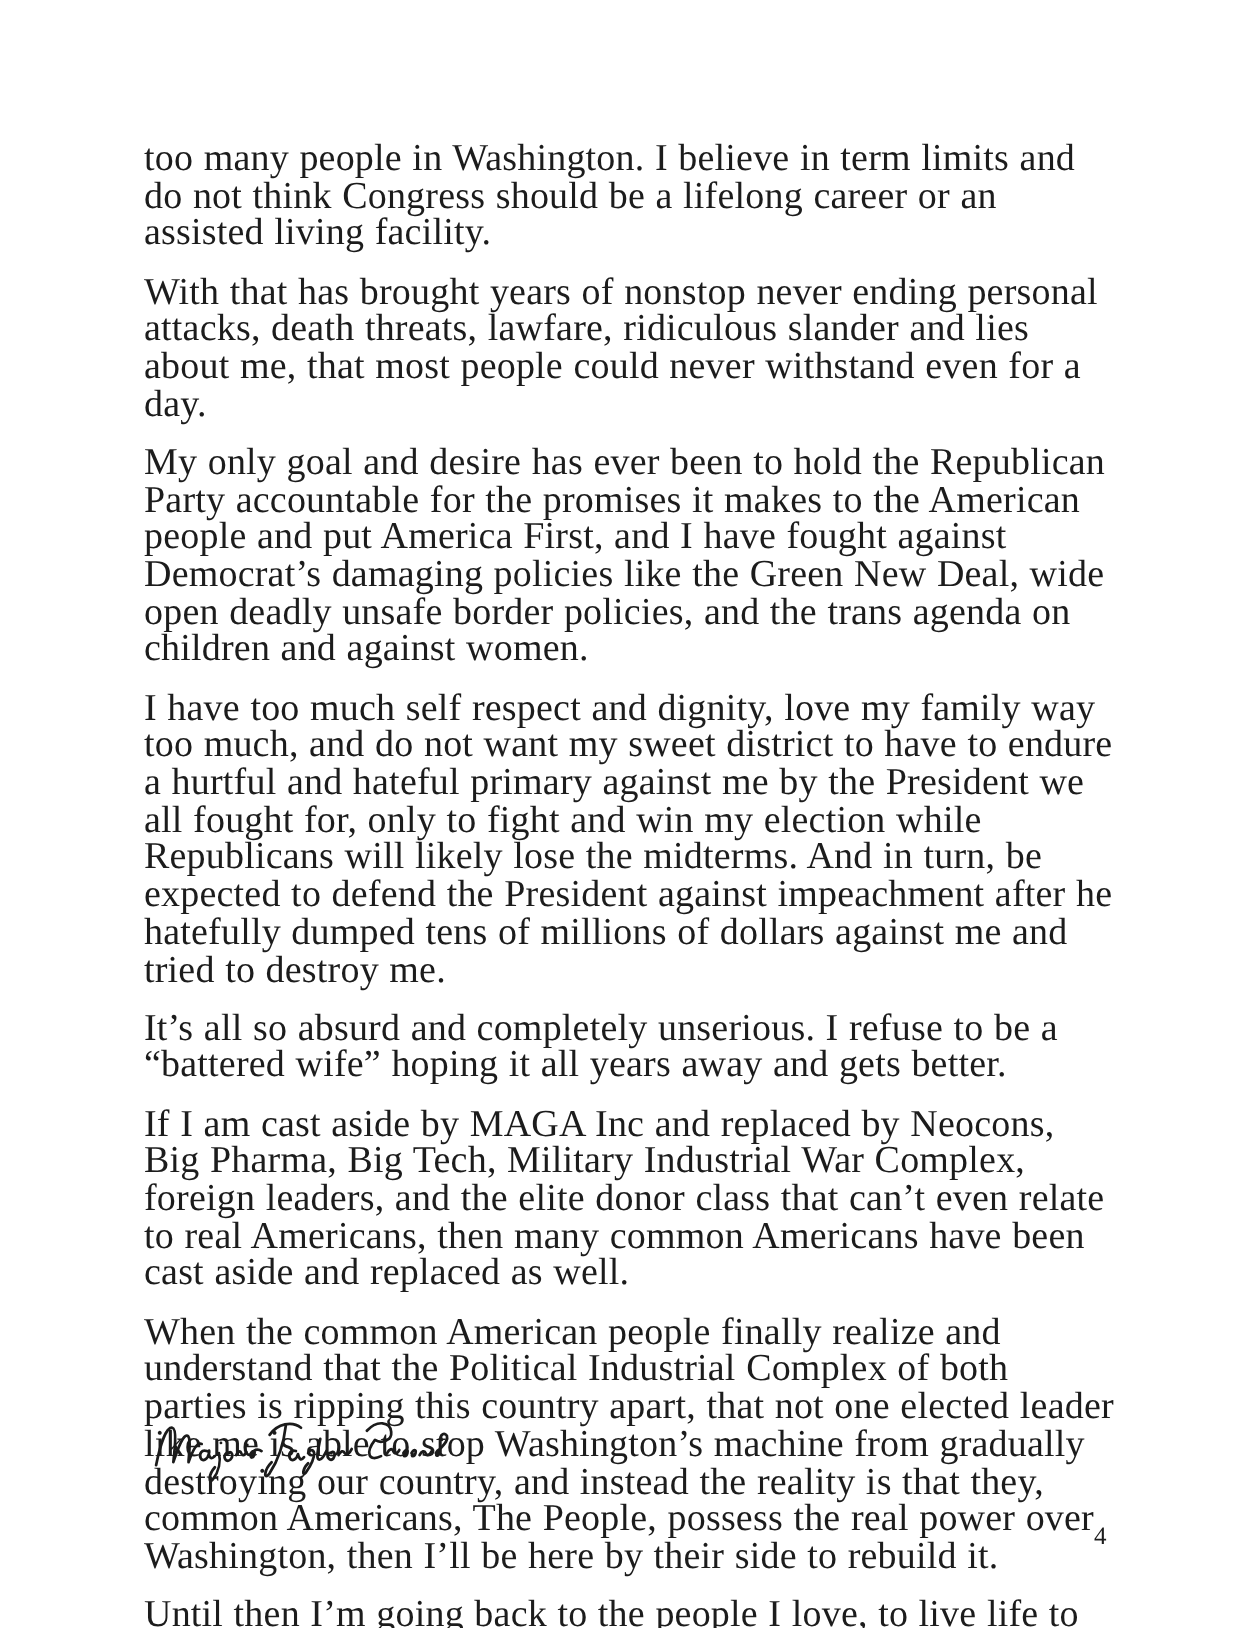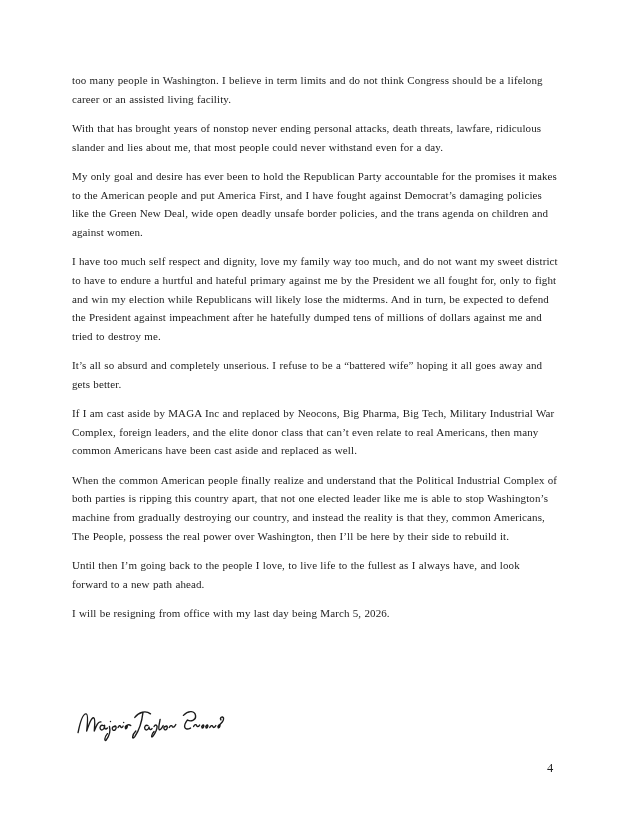--- a/index.html
+++ b/index.html
@@ -17,21 +17,21 @@
       overflow: hidden;
     }
     .content {
       position: absolute;
       left: 72px;
       top: 71px;
       width: 486px;
     }
     .para {
       margin: 0 0 10.5px 0;
-      font-size: 11px;
+      font-size: 19px;
       line-height: 18.7px;
       text-align: left;
       letter-spacing: 0.1px;
       word-spacing: 0.4px;
     }
     .signature {
       position: absolute;
       left: 74px;
       top: 703px;
       width: 152px;
@@ -64,21 +64,21 @@
 </head>
 <body>
 
 <div class="page">
 
   <div class="content">
     <p class="para">too many people in Washington. I believe in term limits and do not think Congress should be a lifelong career or an assisted living facility.</p>
     <p class="para">With that has brought years of nonstop never ending personal attacks, death threats, lawfare, ridiculous slander and lies about me, that most people could never withstand even for a day.</p>
     <p class="para">My only goal and desire has ever been to hold the Republican Party accountable for the promises it makes to the American people and put America First, and I have fought against Democrat’s damaging policies like the Green New Deal, wide open deadly unsafe border policies, and the trans agenda on children and against women.</p>
     <p class="para">I have too much self respect and dignity, love my family way too much, and do not want my sweet district to have to endure a hurtful and hateful primary against me by the President we all fought for, only to fight and win my election while Republicans will likely lose the midterms. And in turn, be expected to defend the President against impeachment after he hatefully dumped tens of millions of dollars against me and tried to destroy me.</p>
-    <p class="para">It’s all so absurd and completely unserious. I refuse to be a “battered wife” hoping it all goes away and gets better.</p>
+    <p class="para">It’s all so absurd and completely unserious. I refuse to be a “battered wife” hoping it all years away and gets better.</p>
     <p class="para">If I am cast aside by MAGA Inc and replaced by Neocons, Big Pharma, Big Tech, Military Industrial War Complex, foreign leaders, and the elite donor class that can’t even relate to real Americans, then many common Americans have been cast aside and replaced as well.</p>
     <p class="para">When the common American people finally realize and understand that the Political Industrial Complex of both parties is ripping this country apart, that not one elected leader like me is able to stop Washington’s machine from gradually destroying our country, and instead the reality is that they, common Americans, The People, possess the real power over Washington, then I’ll be here by their side to rebuild it.</p>
     <p class="para">Until then I’m going back to the people I love, to live life to the fullest as I always have, and look forward to a new path ahead.</p>
     <p class="para">I will be resigning from office with my last day being March 5, 2026.</p>
   </div>
 
   <div class="signature">
     <svg viewBox="0 0 300 78" role="img" aria-label="Marjorie Taylor Greene">
 
       <path d="M8 56 C12 36 18 18 24 19 C29 20 26 44 25 53 C30 38 35 25 39 27 C43 29 40 48 40 53 C44 42 48 33 53 35"></path>

